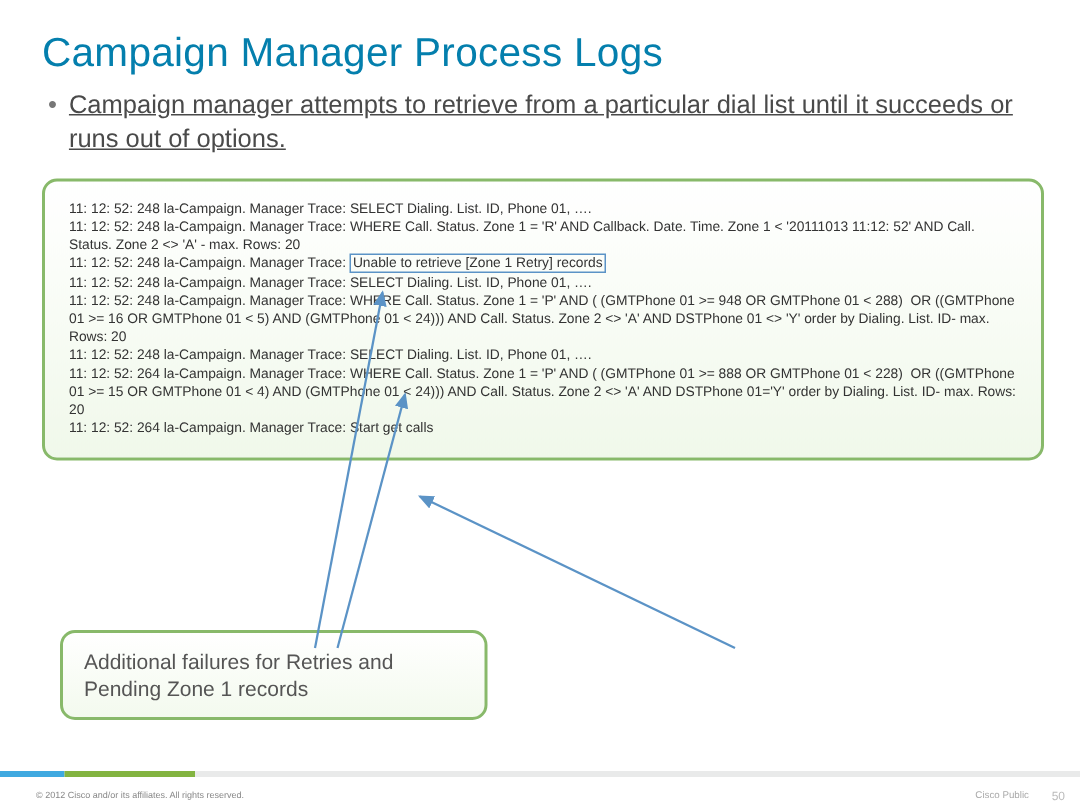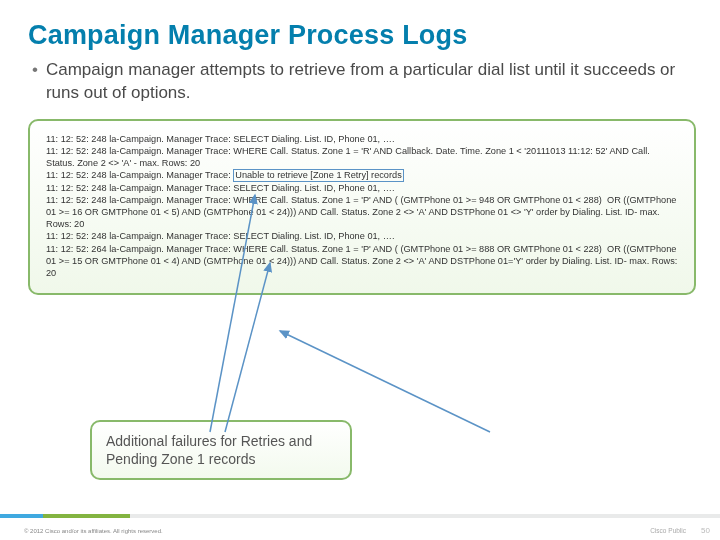--- a/index.html
+++ b/index.html
@@ -6,34 +6,34 @@
   body {
     width: 720px; height: 540px;
     font-family: Arial, Helvetica, sans-serif;
     background: #fff;
     position: relative;
     overflow: hidden;
   }
   .title {
     color: #047fad;
     font-size: 27px;
-    font-weight: 700;
+    font-weight: 400;
     padding: 20px 0 8px 28px;
     letter-spacing: .2px;
   }
   .bullet-row {
     padding: 0 30px 0 32px;
     font-size: 17px;
     color: #555;
     line-height: 1.35;
     display: flex;
     gap: 8px;
   }
   .bullet-mark { color: #777; }
-  .bullet-text { color: #4a4a4a; }
+  .bullet-text { color: #4a4a4a; text-decoration: underline; }
   .log-box {
     margin: 14px 24px 0 28px;
     border: 2px solid #88b96a;
     border-radius: 10px;
     padding: 12px 16px 14px 16px;
     background: linear-gradient(#ffffff, #f0f8ea);
     font-size: 9.2px;
     line-height: 1.32;
     color: #333;
     font-family: Liberation Sans, sans-serif;
@@ -45,21 +45,21 @@
     display: inline-block;
     padding: 0 1px;
     line-height: 1.15;
   }
   .callouts {
     position: absolute;
     left: 0; right: 0;
     bottom: 60px;
     display: flex;
     justify-content: space-between;
-    padding: 0 60px 0 90px;
+    padding: 0 60px 0 40px;
     gap: 60px;
   }
   .callout {
     border: 2px solid #88b96a;
     border-radius: 10px;
     background: linear-gradient(#fff, #f3faee);
     padding: 10px 14px;
     font-size: 14px;
     color: #555;
     width: 46%;
@@ -112,20 +112,21 @@
 </div>
 
 <div class="log-box" id="log-box">
     <div class="log-line">11: 12: 52: 248 la-Campaign. Manager Trace: SELECT Dialing. List. ID, Phone 01, ….</div>
     <div class="log-line">11: 12: 52: 248 la-Campaign. Manager Trace: WHERE Call. Status. Zone 1 = 'R' AND Callback. Date. Time. Zone 1 &lt; '20111013 11:12: 52' AND Call. Status. Zone 2 &lt;&gt; 'A' - max. Rows: 20</div>
     <div class="log-line">11: 12: 52: 248 la-Campaign. Manager Trace: <span class="hl">Unable to retrieve [Zone 1 Retry] records</span></div>
     <div class="log-line">11: 12: 52: 248 la-Campaign. Manager Trace: SELECT Dialing. List. ID, Phone 01, ….</div>
     <div class="log-line">11: 12: 52: 248 la-Campaign. Manager Trace: WHERE Call. Status. Zone 1 = 'P' AND ( (GMTPhone 01 &gt;= 948 OR GMTPhone 01 &lt; 288)  OR ((GMTPhone 01 &gt;= 16 OR GMTPhone 01 &lt; 5) AND (GMTPhone 01 &lt; 24))) AND Call. Status. Zone 2 &lt;&gt; 'A' AND DSTPhone 01 &lt;&gt; 'Y' order by Dialing. List. ID- max. Rows: 20</div>
     <div class="log-line">11: 12: 52: 248 la-Campaign. Manager Trace: SELECT Dialing. List. ID, Phone 01, ….</div>
     <div class="log-line">11: 12: 52: 264 la-Campaign. Manager Trace: WHERE Call. Status. Zone 1 = 'P' AND ( (GMTPhone 01 &gt;= 888 OR GMTPhone 01 &lt; 228)  OR ((GMTPhone 01 &gt;= 15 OR GMTPhone 01 &lt; 4) AND (GMTPhone 01 &lt; 24))) AND Call. Status. Zone 2 &lt;&gt; 'A' AND DSTPhone 01='Y' order by Dialing. List. ID- max. Rows: 20</div>
+    <div class="log-line">11: 12: 52: 264 la-Campaign. Manager Trace: Start get calls</div>
   </div>
 
 <div class="callouts">
   <div class="callout">Additional failures for Retries and Pending Zone 1 records</div>
 </div>
 
 <svg class="arrows" width="720" height="540">
   <defs>
     <marker id="ah" markerWidth="8" markerHeight="8" refX="6" refY="3" orient="auto">
       <path d="M0,0 L7,3 L0,6 Z" fill="#5b93c6"></path>

